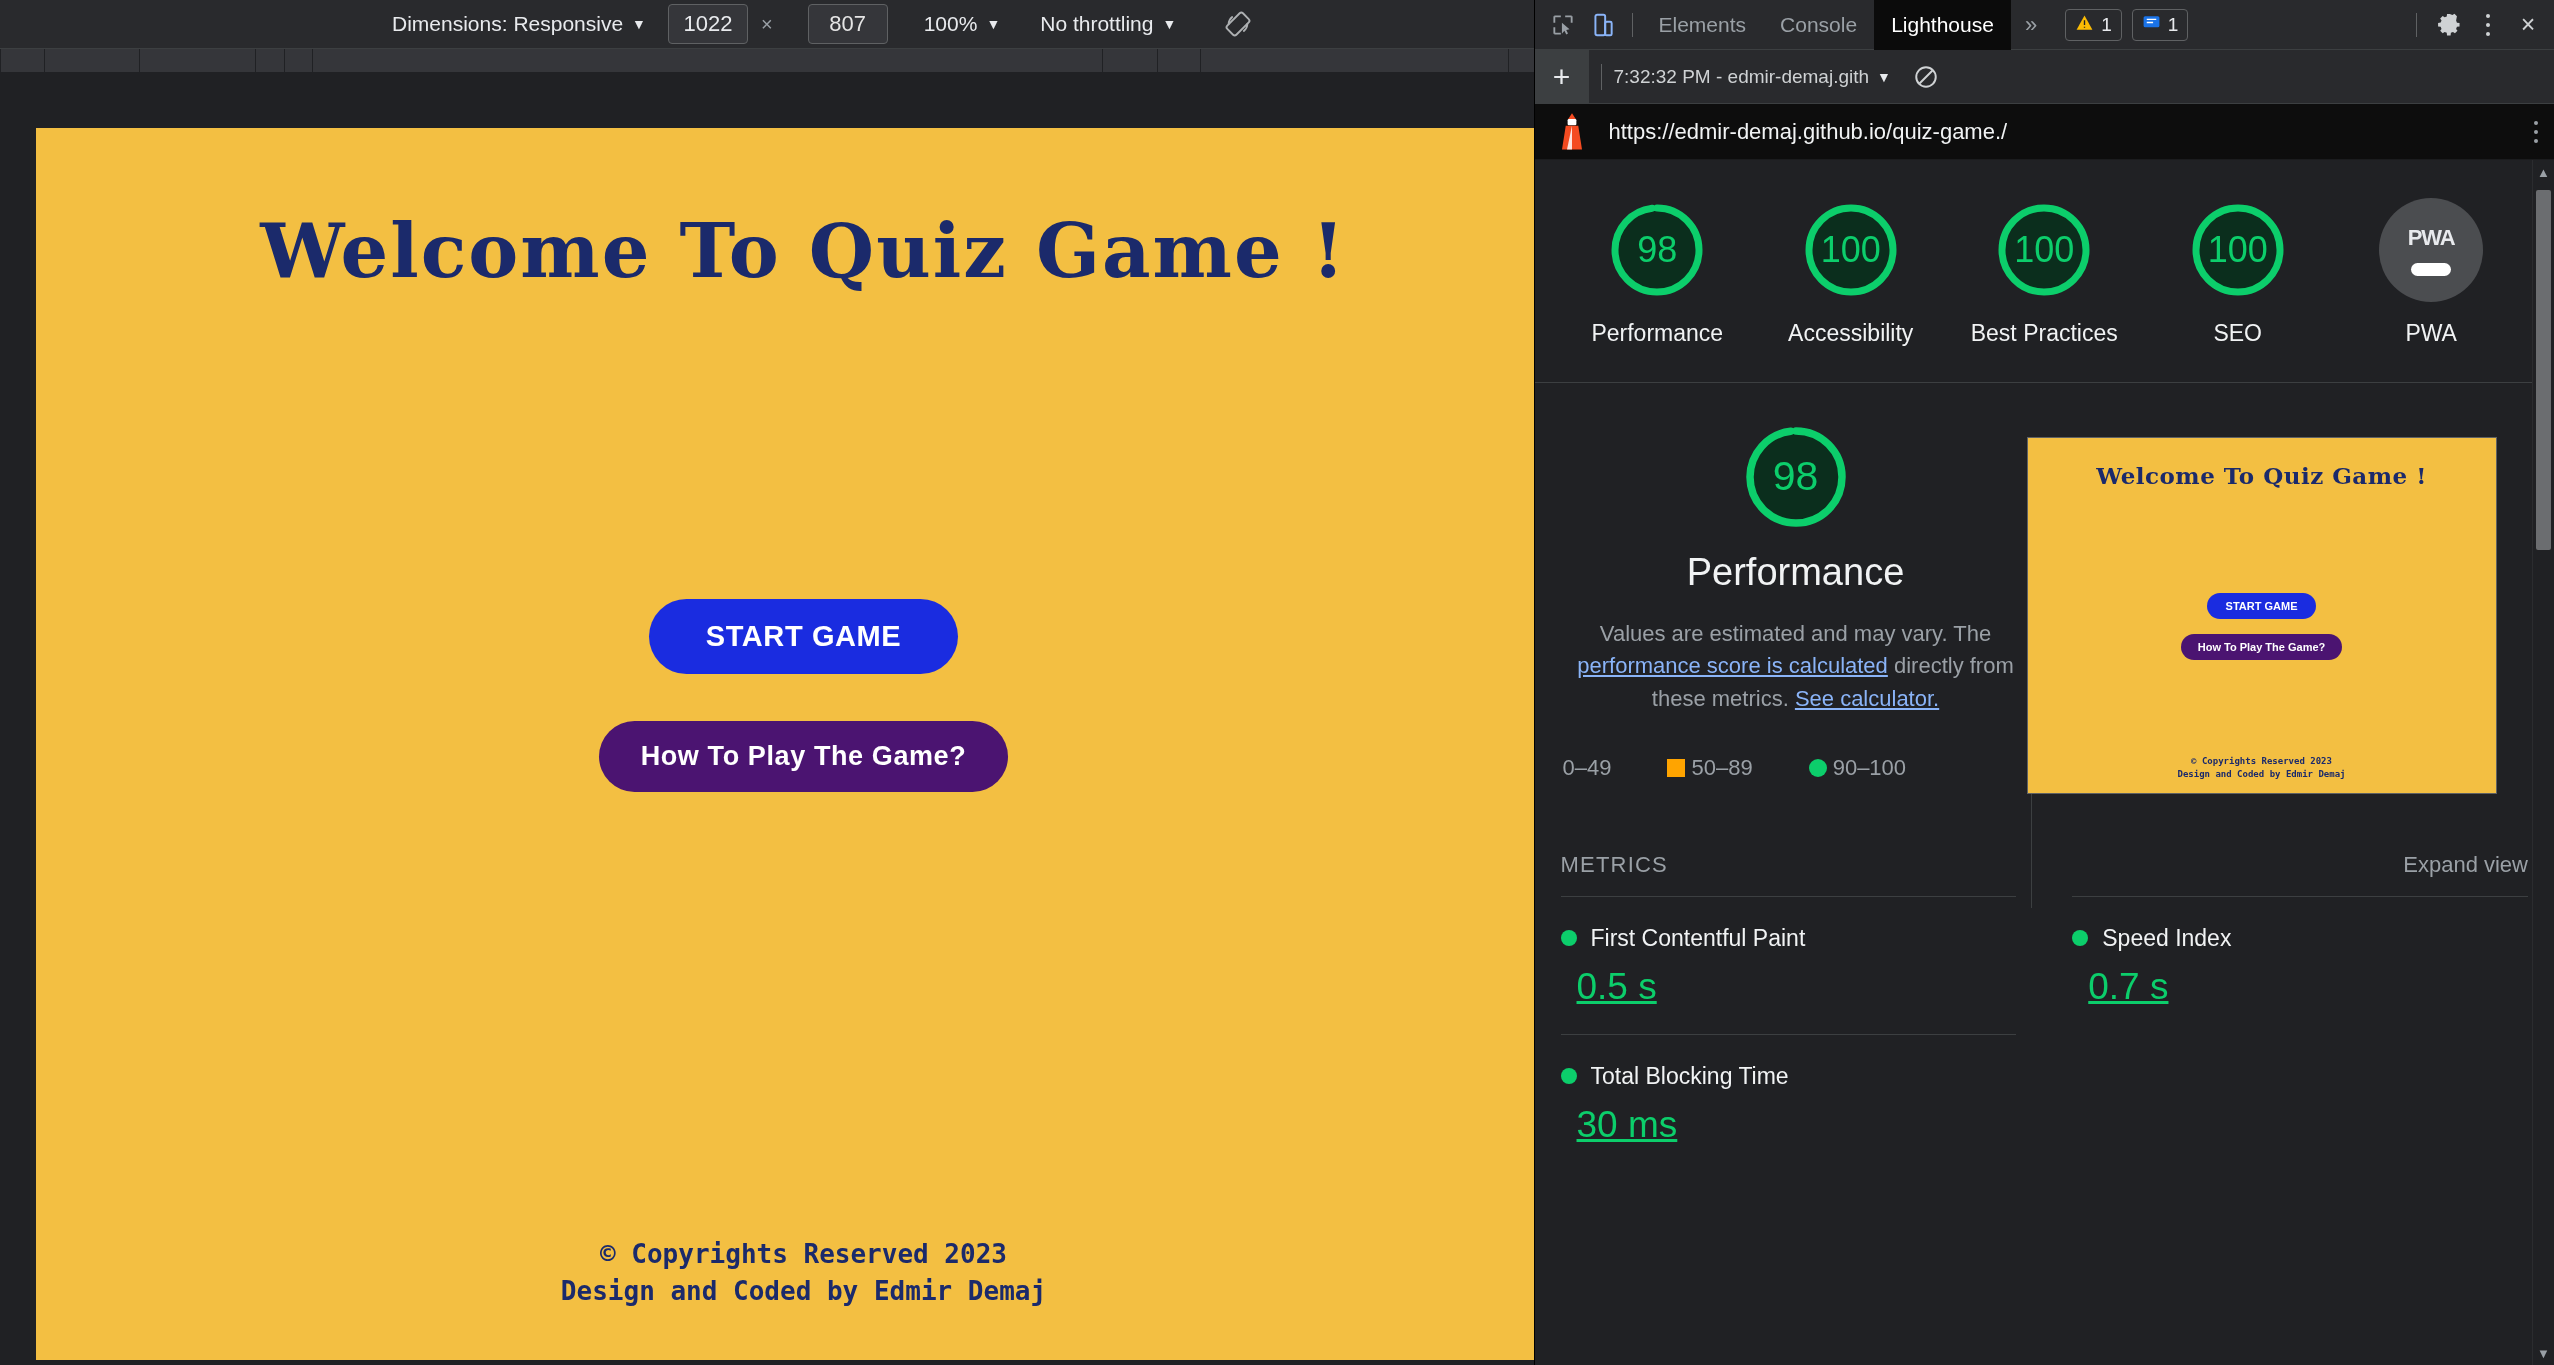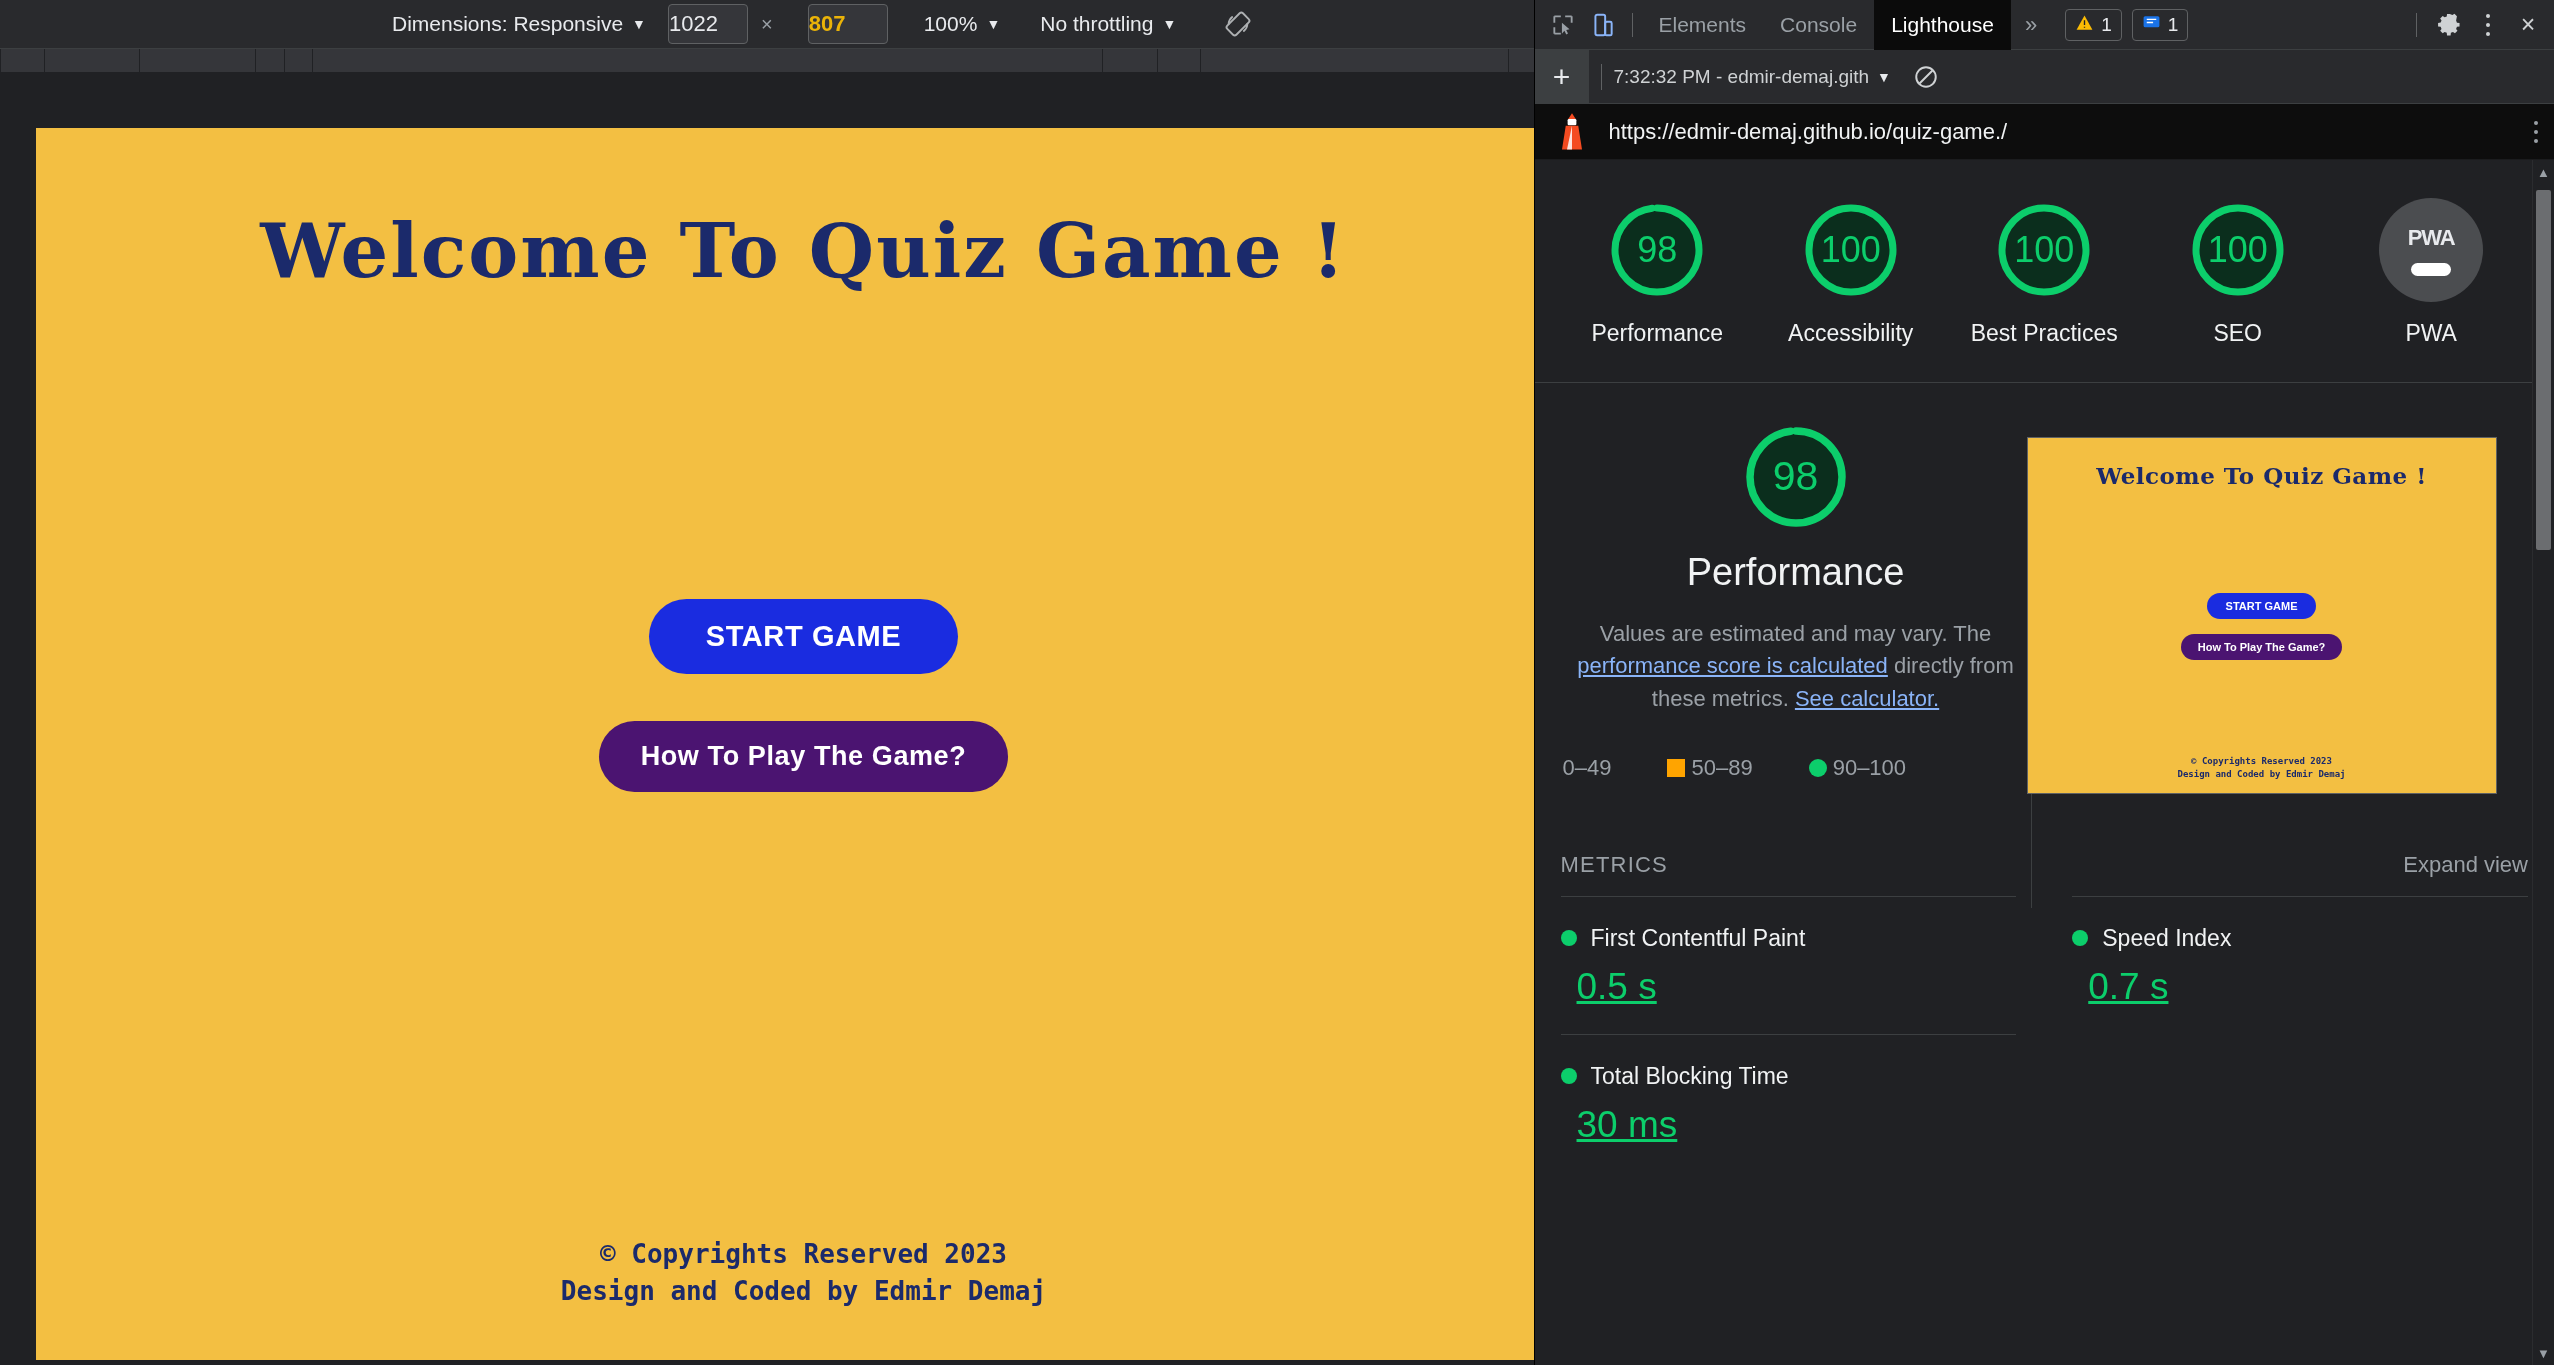--- a/index.html
+++ b/index.html
@@ -27,23 +27,23 @@
   #dt-inner { display:flex; align-items:center; width:100%; padding:0 12px; }
   .dt-spacer { flex:0 0 380px; }
   .dt-label {
     color:#e8eaed; font-size:21px; white-space:nowrap;
     display:flex; align-items:center; gap:9px; cursor:default;
   }
   .caret { font-size:14px; color:#e8eaed; line-height:1; }
   .dt-field {
     margin-left:22px; width:80px; height:40px;
     background:#35363a; border:1px solid #5f6163; border-radius:4px;
-    color:#e8eaed; font-size:22px; text-align:left; line-height:38px;
-  }
-  .dt-field.placeholder { color:#eab308;font-weight:bold; }
+    color:#e8eaed; font-size:22px; text-align:center; line-height:38px;
+  }
+  .dt-field.placeholder { color:#e5e5e5; }
   .dt-x { margin:0 13px; color:#9aa0a6; font-size:20px; }
   .dt-zoom { margin-left:36px; }
   .dt-throttle { margin-left:40px; }
   .rotate-icon { margin-left:48px; width:28px; height:28px; opacity:.8; }
   .dt-menu {
     margin-left:auto; width:24px; height:34px;
     display:flex; flex-direction:column; align-items:center; justify-content:center; gap:5px;
   }
   .dt-menu i { width:4px; height:4px; border-radius:50%; background:#cfd2d4; display:block; }
 

